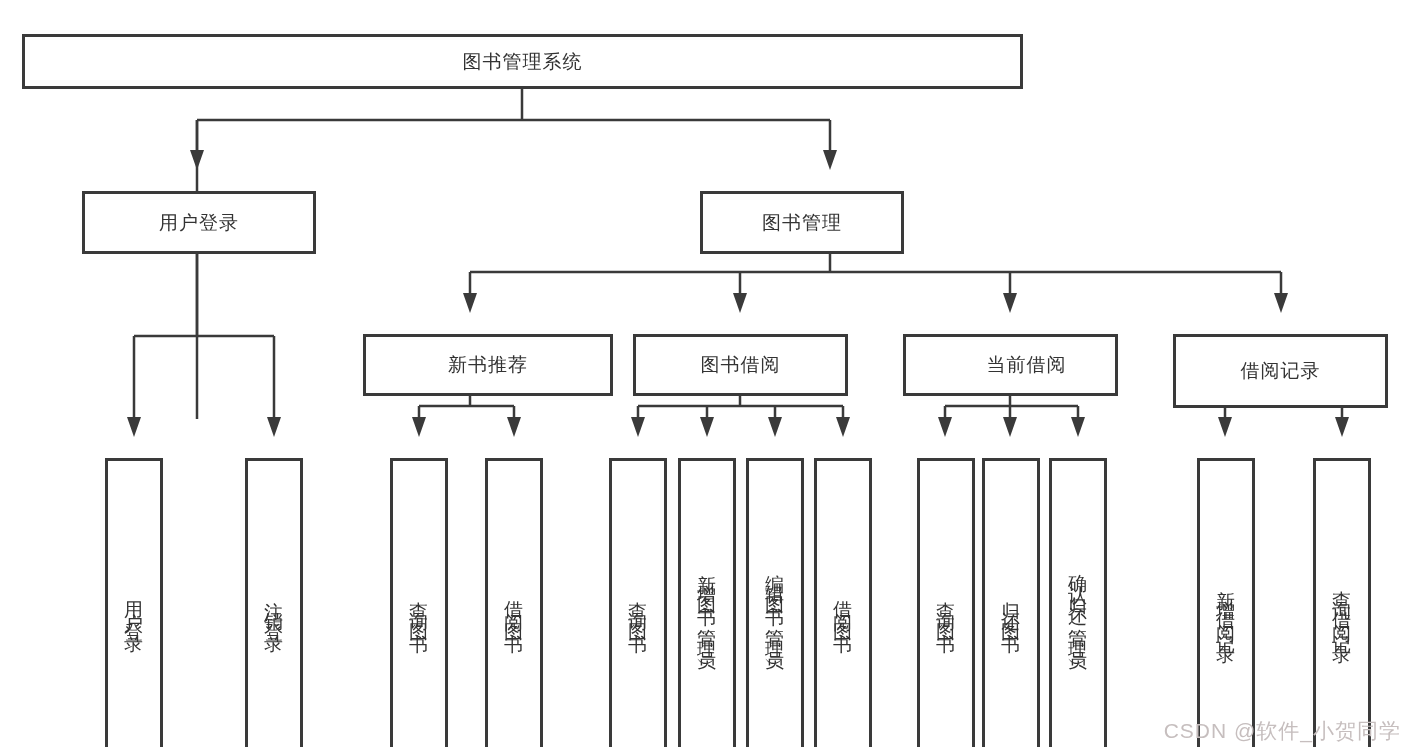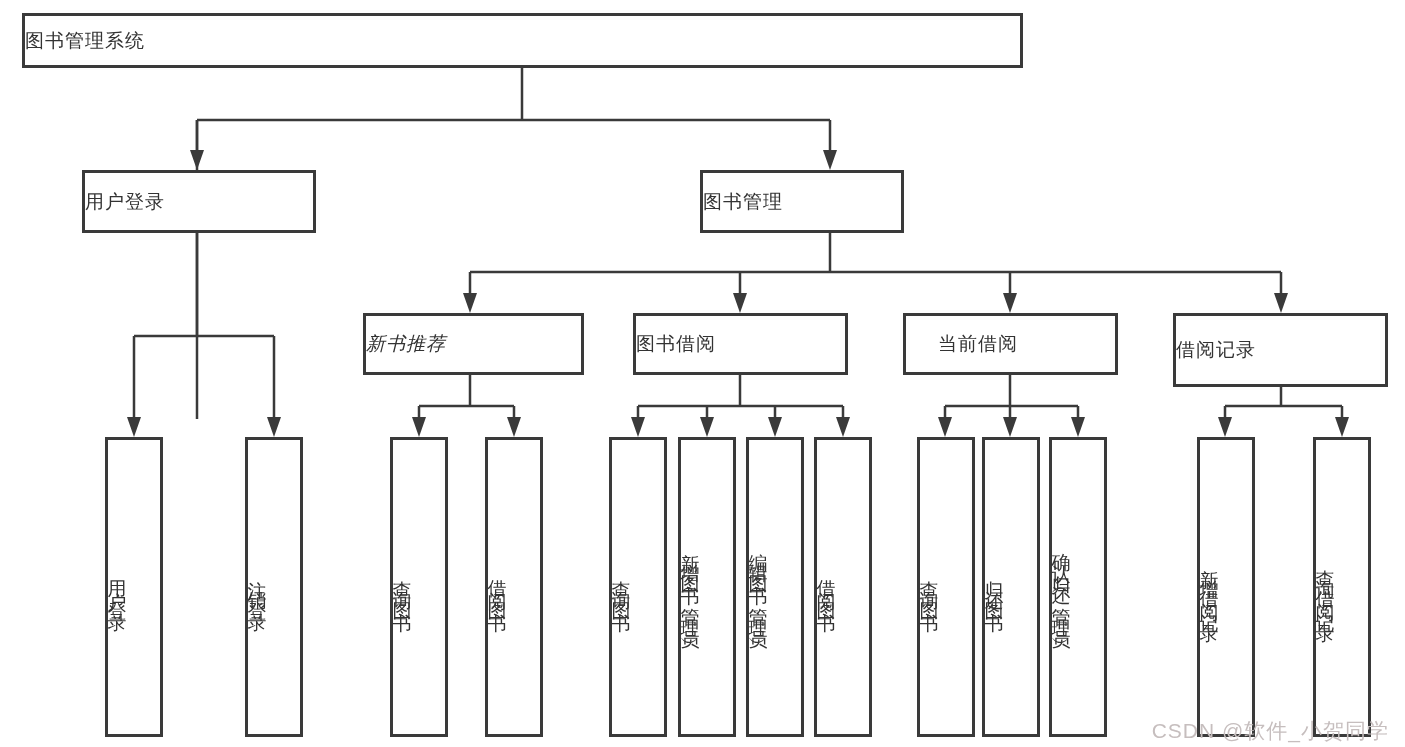--- a/index.html
+++ b/index.html
@@ -22,53 +22,54 @@
     height: 747px;
     pointer-events: none;
   }
   .node {
     position: absolute;
     box-sizing: border-box;
     border: 3px solid #3a3a3a;
     background: #ffffff;
     display: flex;
     align-items: center;
-    justify-content: flex-start;
+    justify-content: center;
     color: #333333;
+    margin-top: 21px;
   }
   .node.h-label { font-size: 19px; letter-spacing: 1px; }
   .node.leaf {
     width: 58px;
     height: 300px;
     top: 437px;
   }
   .node.leaf .vtext {
     writing-mode: vertical-rl;
     text-orientation: mixed;
     font-size: 19px;
     letter-spacing: 11px;
     line-height: 1;
     white-space: nowrap;
     color: #333333;
   }
   .watermark {
     position: absolute;
-    right: 16px;
+    right: 4px;
     bottom: 2px;
     font-size: 21px;
     color: #c6bebe;
     letter-spacing: 1px;
     white-space: nowrap;
     margin-top: 20px;
   }
   
   #n-root          { left: 22px;   top: 13px;  width: 1001px; height: 55px; }
   #n-user-login    { left: 82px;   top: 170px; width: 234px;  height: 63px; }
   #n-book-mgmt     { left: 700px;  top: 170px; width: 204px;  height: 63px; }
-  #n-new-book-rec  { left: 363px;  top: 313px; width: 221px;  height: 62px; font-style: italic; }
+  #n-new-book-rec  { left: 363px;  top: 313px; width: 250px;  height: 62px; }
   #n-book-borrow   { left: 633px;  top: 313px; width: 215px;  height: 62px; }
   #n-current-borrow{ left: 903px;  top: 313px; width: 215px;  height: 62px; padding-left: 32px; }
   #n-borrow-records{ left: 1173px; top: 313px; width: 215px;  height: 74px; }
   #leaf-user-login            { left: 105px; }
   #leaf-logout                { left: 245px; }
   #leaf-nb-query-books        { left: 390px; }
   #leaf-nb-borrow-books       { left: 485px; }
   #leaf-bb-query-books        { left: 609px; }
   #leaf-bb-add-books-admin    { left: 678px; }
   #leaf-bb-edit-books-admin   { left: 746px; }

